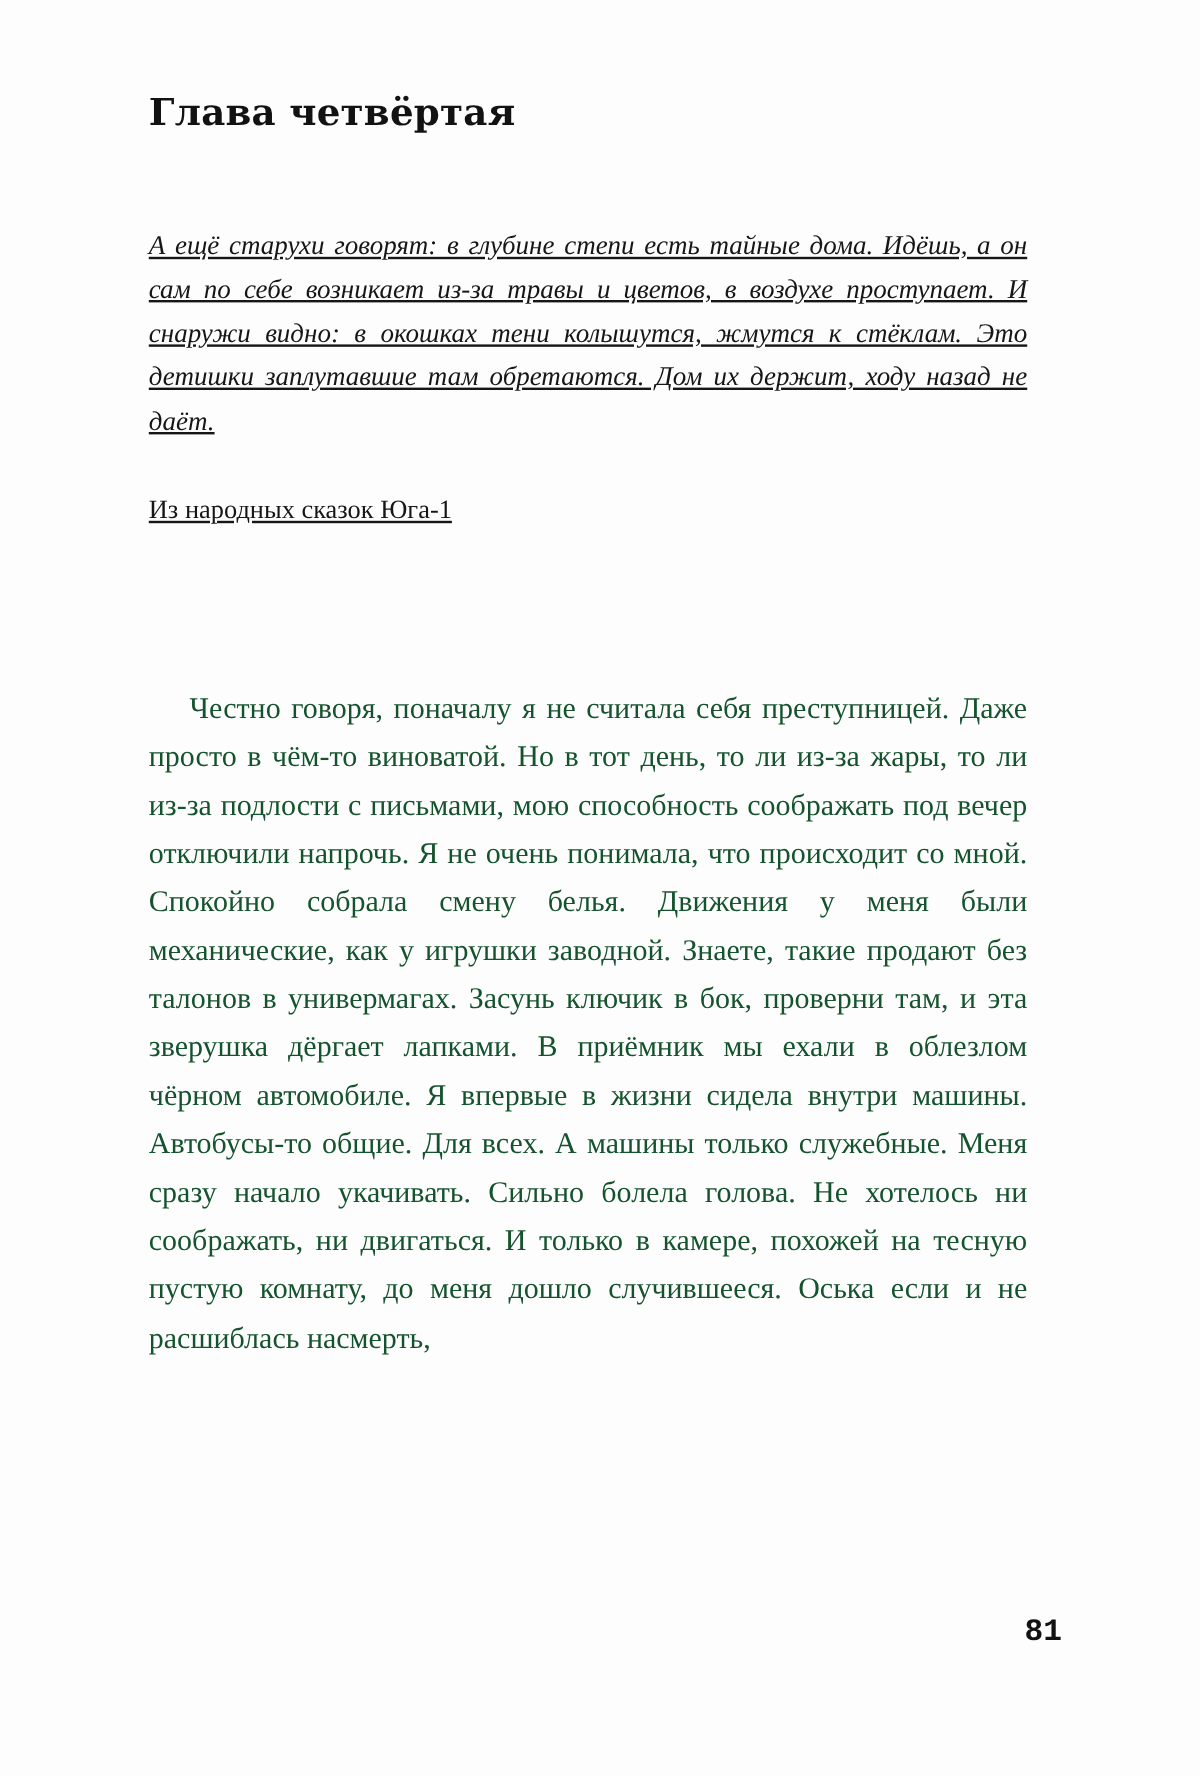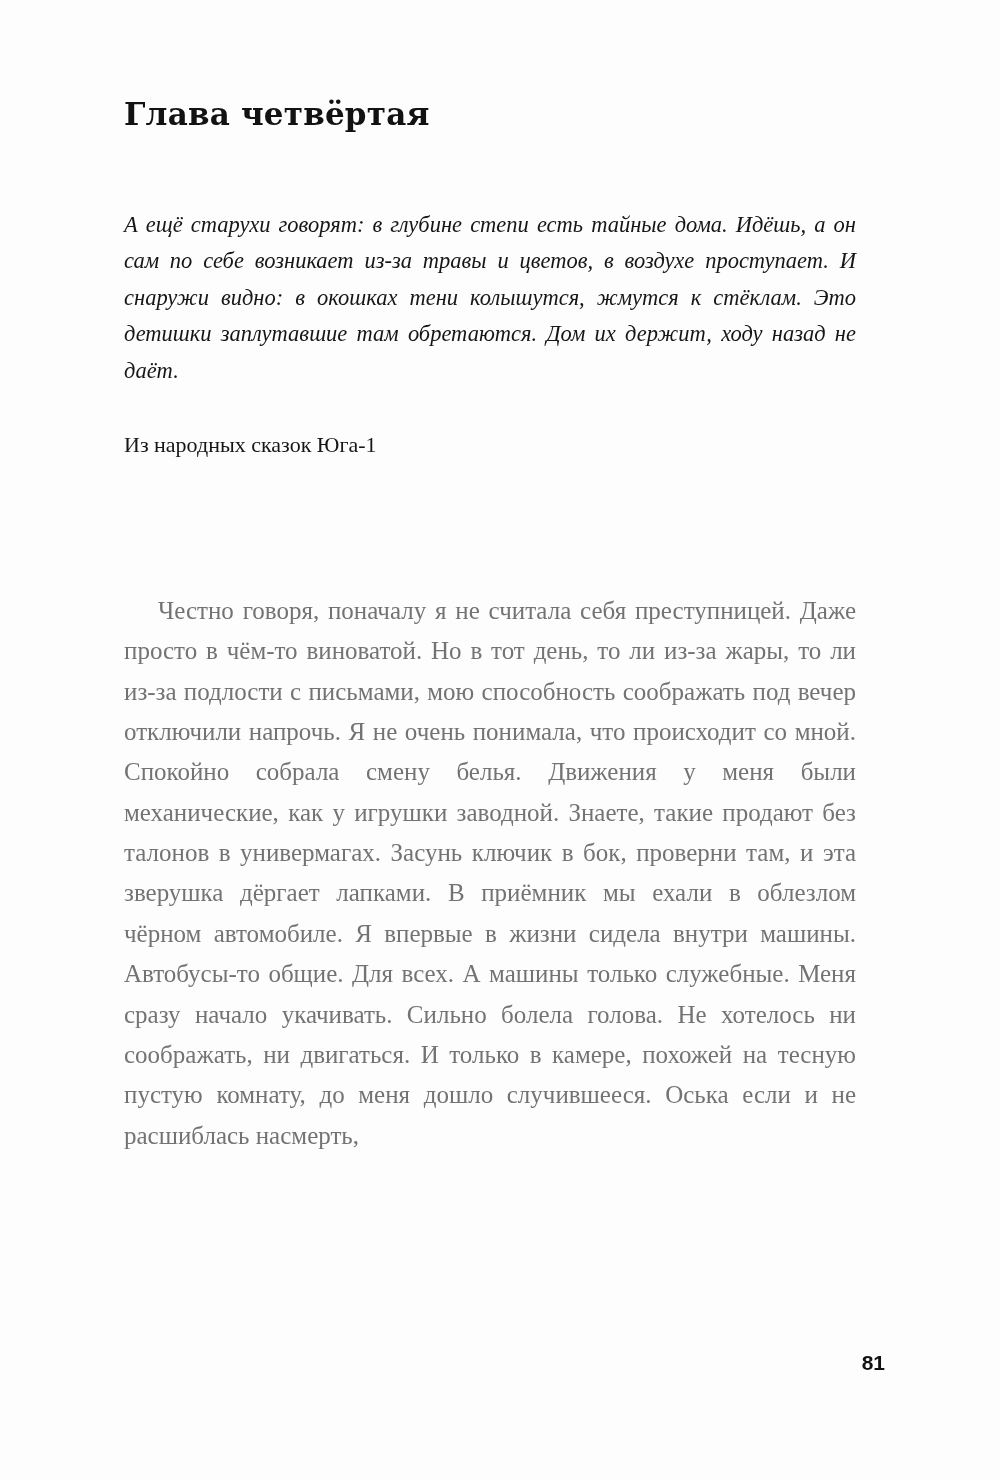--- a/index.html
+++ b/index.html
@@ -27,60 +27,61 @@
     left: 124px;
     top: 0;
     width: 732px;
   }
   .chapter-title {
     font-family: "DejaVu Serif", serif;
     font-weight: bold;
     font-size: 31px;
     letter-spacing: 0.2px;
     margin: 0;
-    padding-top: 96px;
+    padding-top: 76px;
     color: #121212;
   }
   .epigraph {
     margin-top: 75px;
     font-style: italic;
     font-size: 22.5px;
     line-height: 1.62;
     text-align: justify;
     color: #161616;
     font-family: "Liberation Serif", serif;
+    text-decoration: underline;
   }
   .epigraph p {
     margin: 0;
   }
   .epigraph-source {
     margin-top: 38px;
     text-align: left;
     font-size: 22px;
     font-style: normal;
     color: #161616;
   }
   .body-text {
     margin-top: 128px;
     font-size: 25px;
     line-height: 1.615;
     text-align: justify;
-    color: #737373;
+    color: #14532d;
   }
   .body-text p {
     margin: 0;
     text-indent: 34px;
   }
   .page-number {
     position: absolute;
     right: 115px;
     bottom: 105px;
-    font-family: Liberation Sans, sans-serif;
+    font-family: Liberation Mono, monospace;
     font-weight: bold;
-    font-size: 21px;
+    font-size: 26px;
     color: #121212;
   }
 </style>
 </head>
 <body>
 
 <div class="page">
   <div class="content">
 
     <h1 class="chapter-title">Глава четвёртая</h1>

